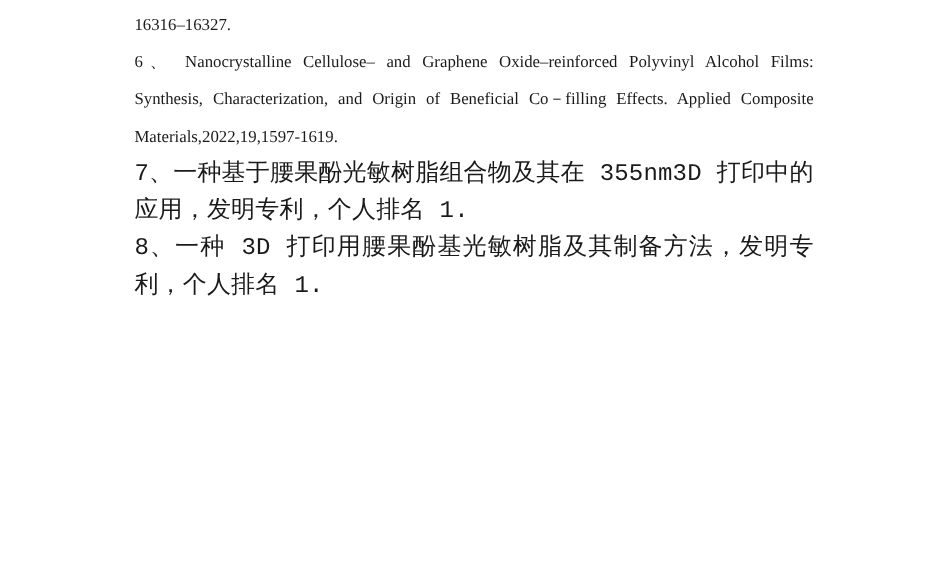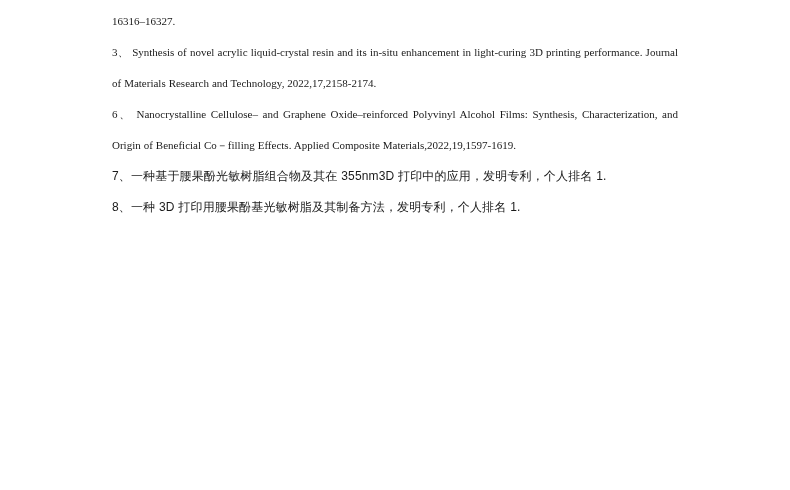--- a/index.html
+++ b/index.html
@@ -18,47 +18,46 @@
     box-sizing: border-box;
     width: 790px;
     height: 490px;
     padding: 6px 112px 0 112px;
     background: #ffffff;
   }
   .doc-body {
     display: block;
   }
   .para {
-    font-size: 11px;
+    font-size: 14px;
     line-height: 31px;
     text-align: justify;
     text-justify: inter-word;
     margin: 0 0 0 0;
     text-indent: 0;
     word-spacing: 0.02em;
   }
   .para.cn {
-    font-family: Liberation Sans, sans-serif;
-    font-size: 12px;
+    font-family: Liberation Mono, monospace;
+    font-size: 20px;
     letter-spacing: 0.15px;
   }
   .para.first {
     text-align: left;
   }
   
 </style>
 </head>
 <body>
 
 <div class="page">
   <div class="doc-body">
 
     <p class="para first">16316‒16327.</p>
 
-    <p class="para">3、 Synthesis of novel acrylic liquid-crystal resin and its in-situ enhancement in light-curing 3D printing performance. Journal of Materials Research and Technology, 2022,17,2158-2174.</p>
 
 
 
     <p class="para">6、 Nanocrystalline Cellulose– and Graphene Oxide–reinforced Polyvinyl Alcohol Films: Synthesis, Characterization, and Origin of Beneficial Co－filling Effects. Applied Composite Materials,2022,19,1597-1619.</p>
 
     <p class="para cn">7、一种基于腰果酚光敏树脂组合物及其在 355nm3D 打印中的应用，发明专利，个人排名 1.</p>
 
     <p class="para cn">8、一种 3D 打印用腰果酚基光敏树脂及其制备方法，发明专利，个人排名 1.</p>
 
   </div>

